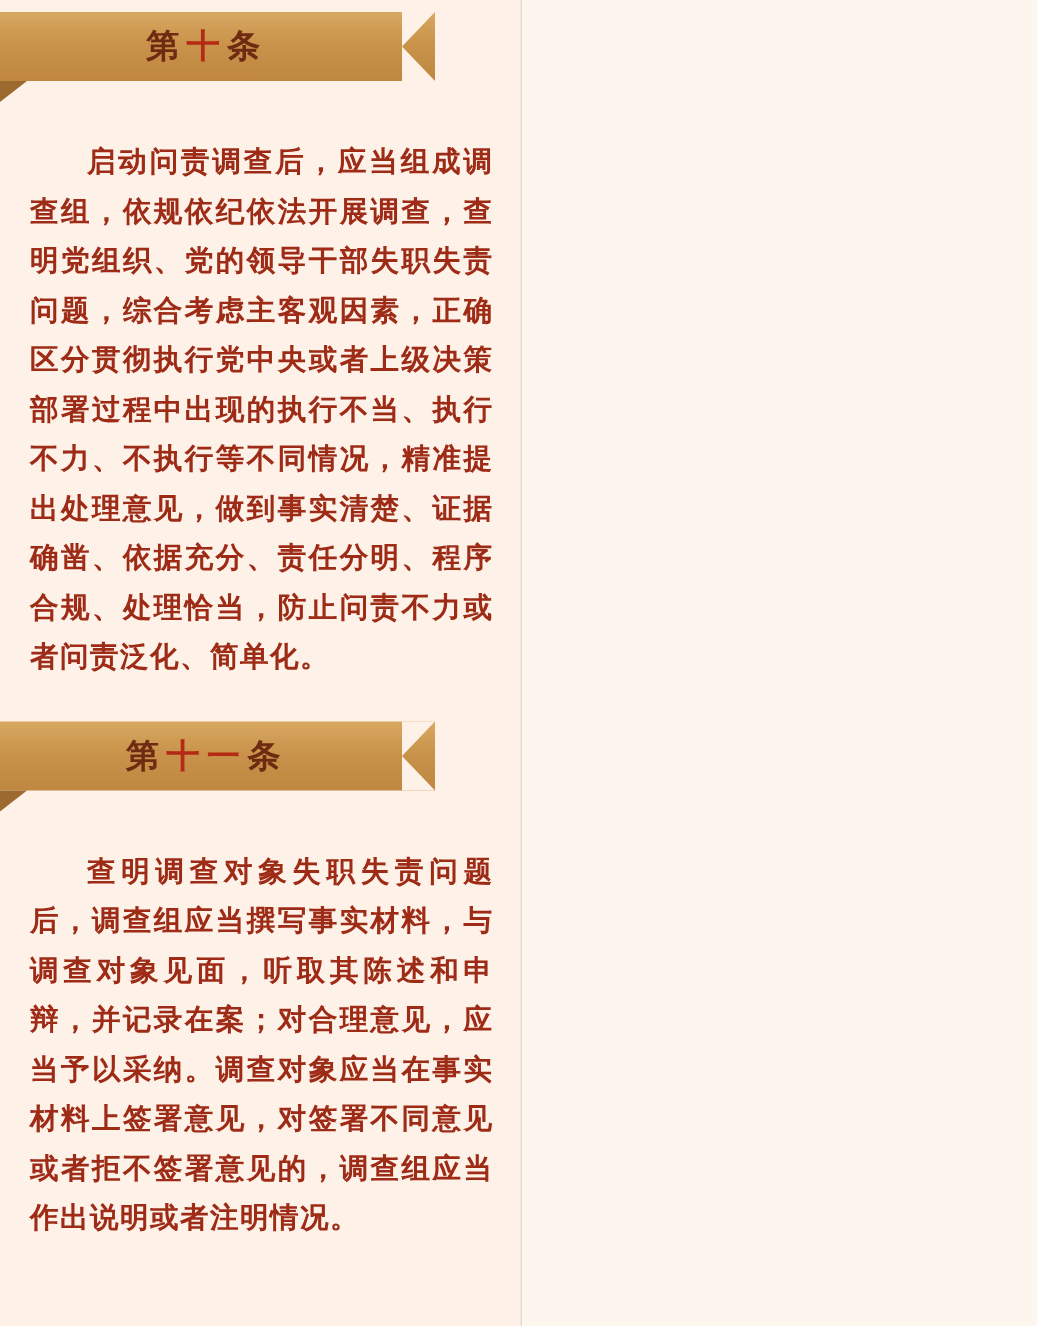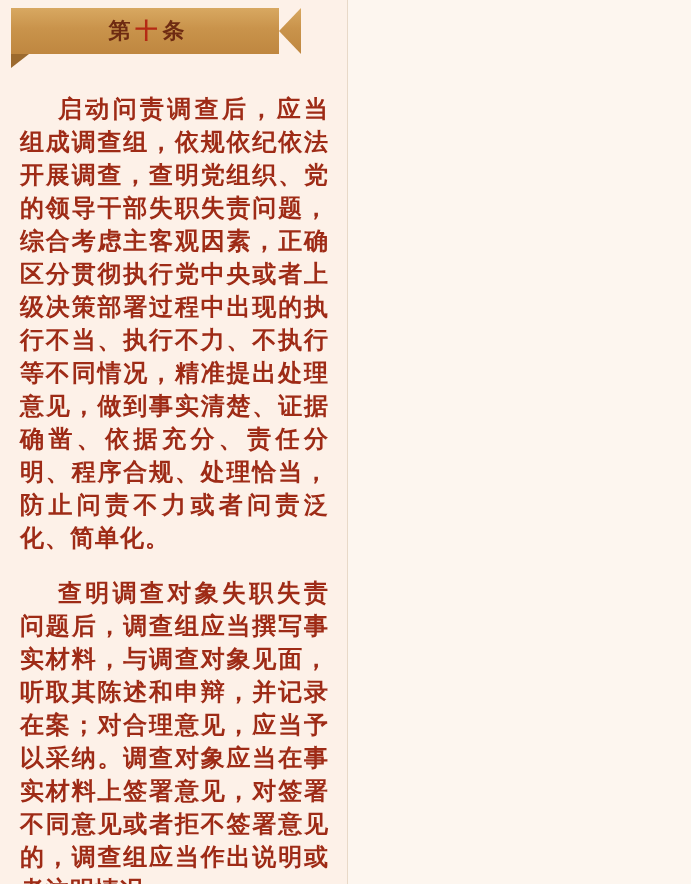--- a/index.html
+++ b/index.html
@@ -34,21 +34,20 @@
     background: #fdf6ef;
     border-left: 1px solid #e8d9c8;
     box-sizing: border-box;
   }
 
   
   .banner {
     position: relative;
     width: 303px;
     height: 62px;
-    margin-left: 11px;
     margin-top: 8px;
   }
   .banner .ribbon-body {
     position: absolute;
     left: 0;
     top: 0;
     width: 290px;
     height: 46px;
     background: linear-gradient(180deg, #d8a861 0%, #c9934b 45%, #bf8740 100%);
   }
@@ -87,21 +86,21 @@
     font-family: "Liberation Serif", "DejaVu Serif", serif;
   }
   .banner .ribbon-text .num {
     color: #b52a14;
   }
 
   
   .para {
     margin: 22px 18px 0 20px;
     color: #9e2b16;
-    font-size: 24px;
+    font-size: 19px;
     line-height: 33px;
     font-weight: bold;
     text-align: justify;
     text-align-last: left;
     text-indent: 38px;
     font-family: "Liberation Sans", "DejaVu Sans", sans-serif;
     letter-spacing: 1px;
   }
   .para.second {
   }
@@ -118,20 +117,26 @@
 
     <div class="banner">
       <div class="ribbon-body"></div>
       <div class="ribbon-notch"></div>
       <div class="ribbon-tail"></div>
       <div class="ribbon-text"><span>第</span><span class="num">十</span><span>条</span></div>
     </div>
 
     <p class="para">启动问责调查后，应当组成调查组，依规依纪依法开展调查，查明党组织、党的领导干部失职失责问题，综合考虑主客观因素，正确区分贯彻执行党中央或者上级决策部署过程中出现的执行不当、执行不力、不执行等不同情况，精准提出处理意见，做到事实清楚、证据确凿、依据充分、责任分明、程序合规、处理恰当，防止问责不力或者问责泛化、简单化。</p>
 
+    <div class="banner second">
+      <div class="ribbon-body"></div>
+      <div class="ribbon-notch"></div>
+      <div class="ribbon-tail"></div>
+      <div class="ribbon-text"><span>第</span><span class="num">十一</span><span>条</span></div>
+    </div>
 
     <p class="para second">查明调查对象失职失责问题后，调查组应当撰写事实材料，与调查对象见面，听取其陈述和申辩，并记录在案；对合理意见，应当予以采纳。调查对象应当在事实材料上签署意见，对签署不同意见或者拒不签署意见的，调查组应当作出说明或者注明情况。</p>
 
   </div>
 
   <div class="right-column"></div>
 
 </div>
 
 </body></html>

